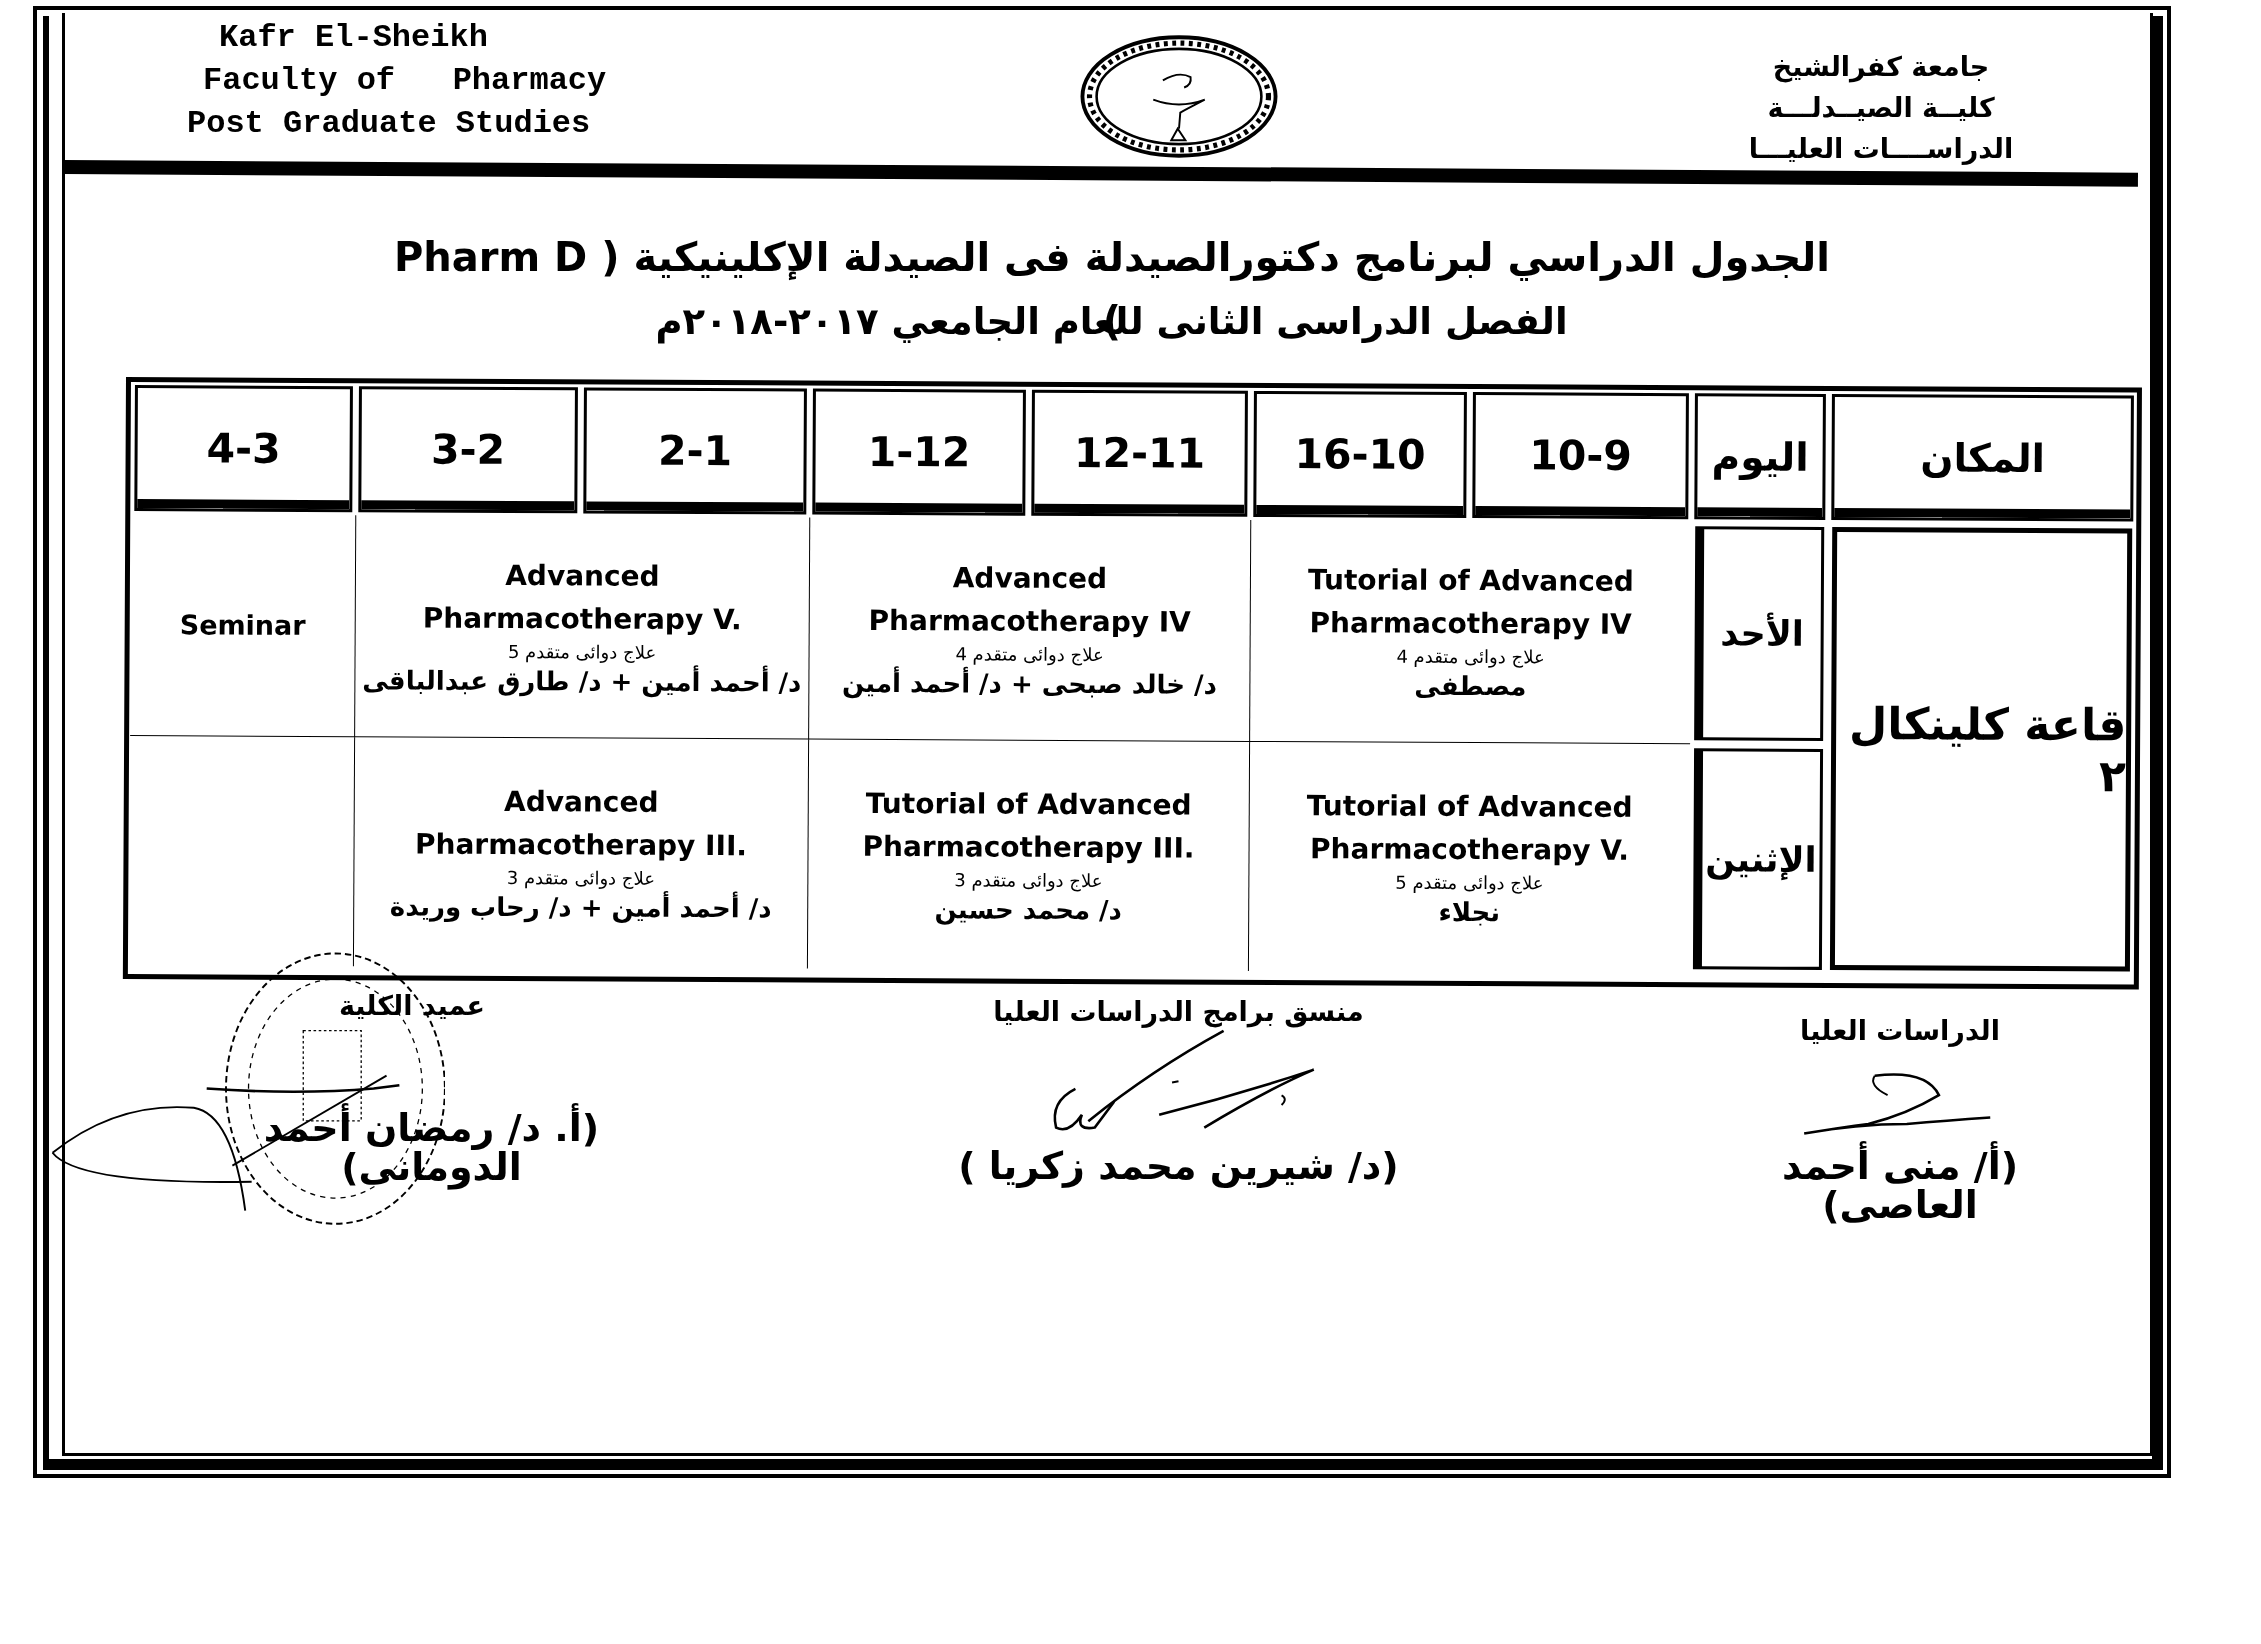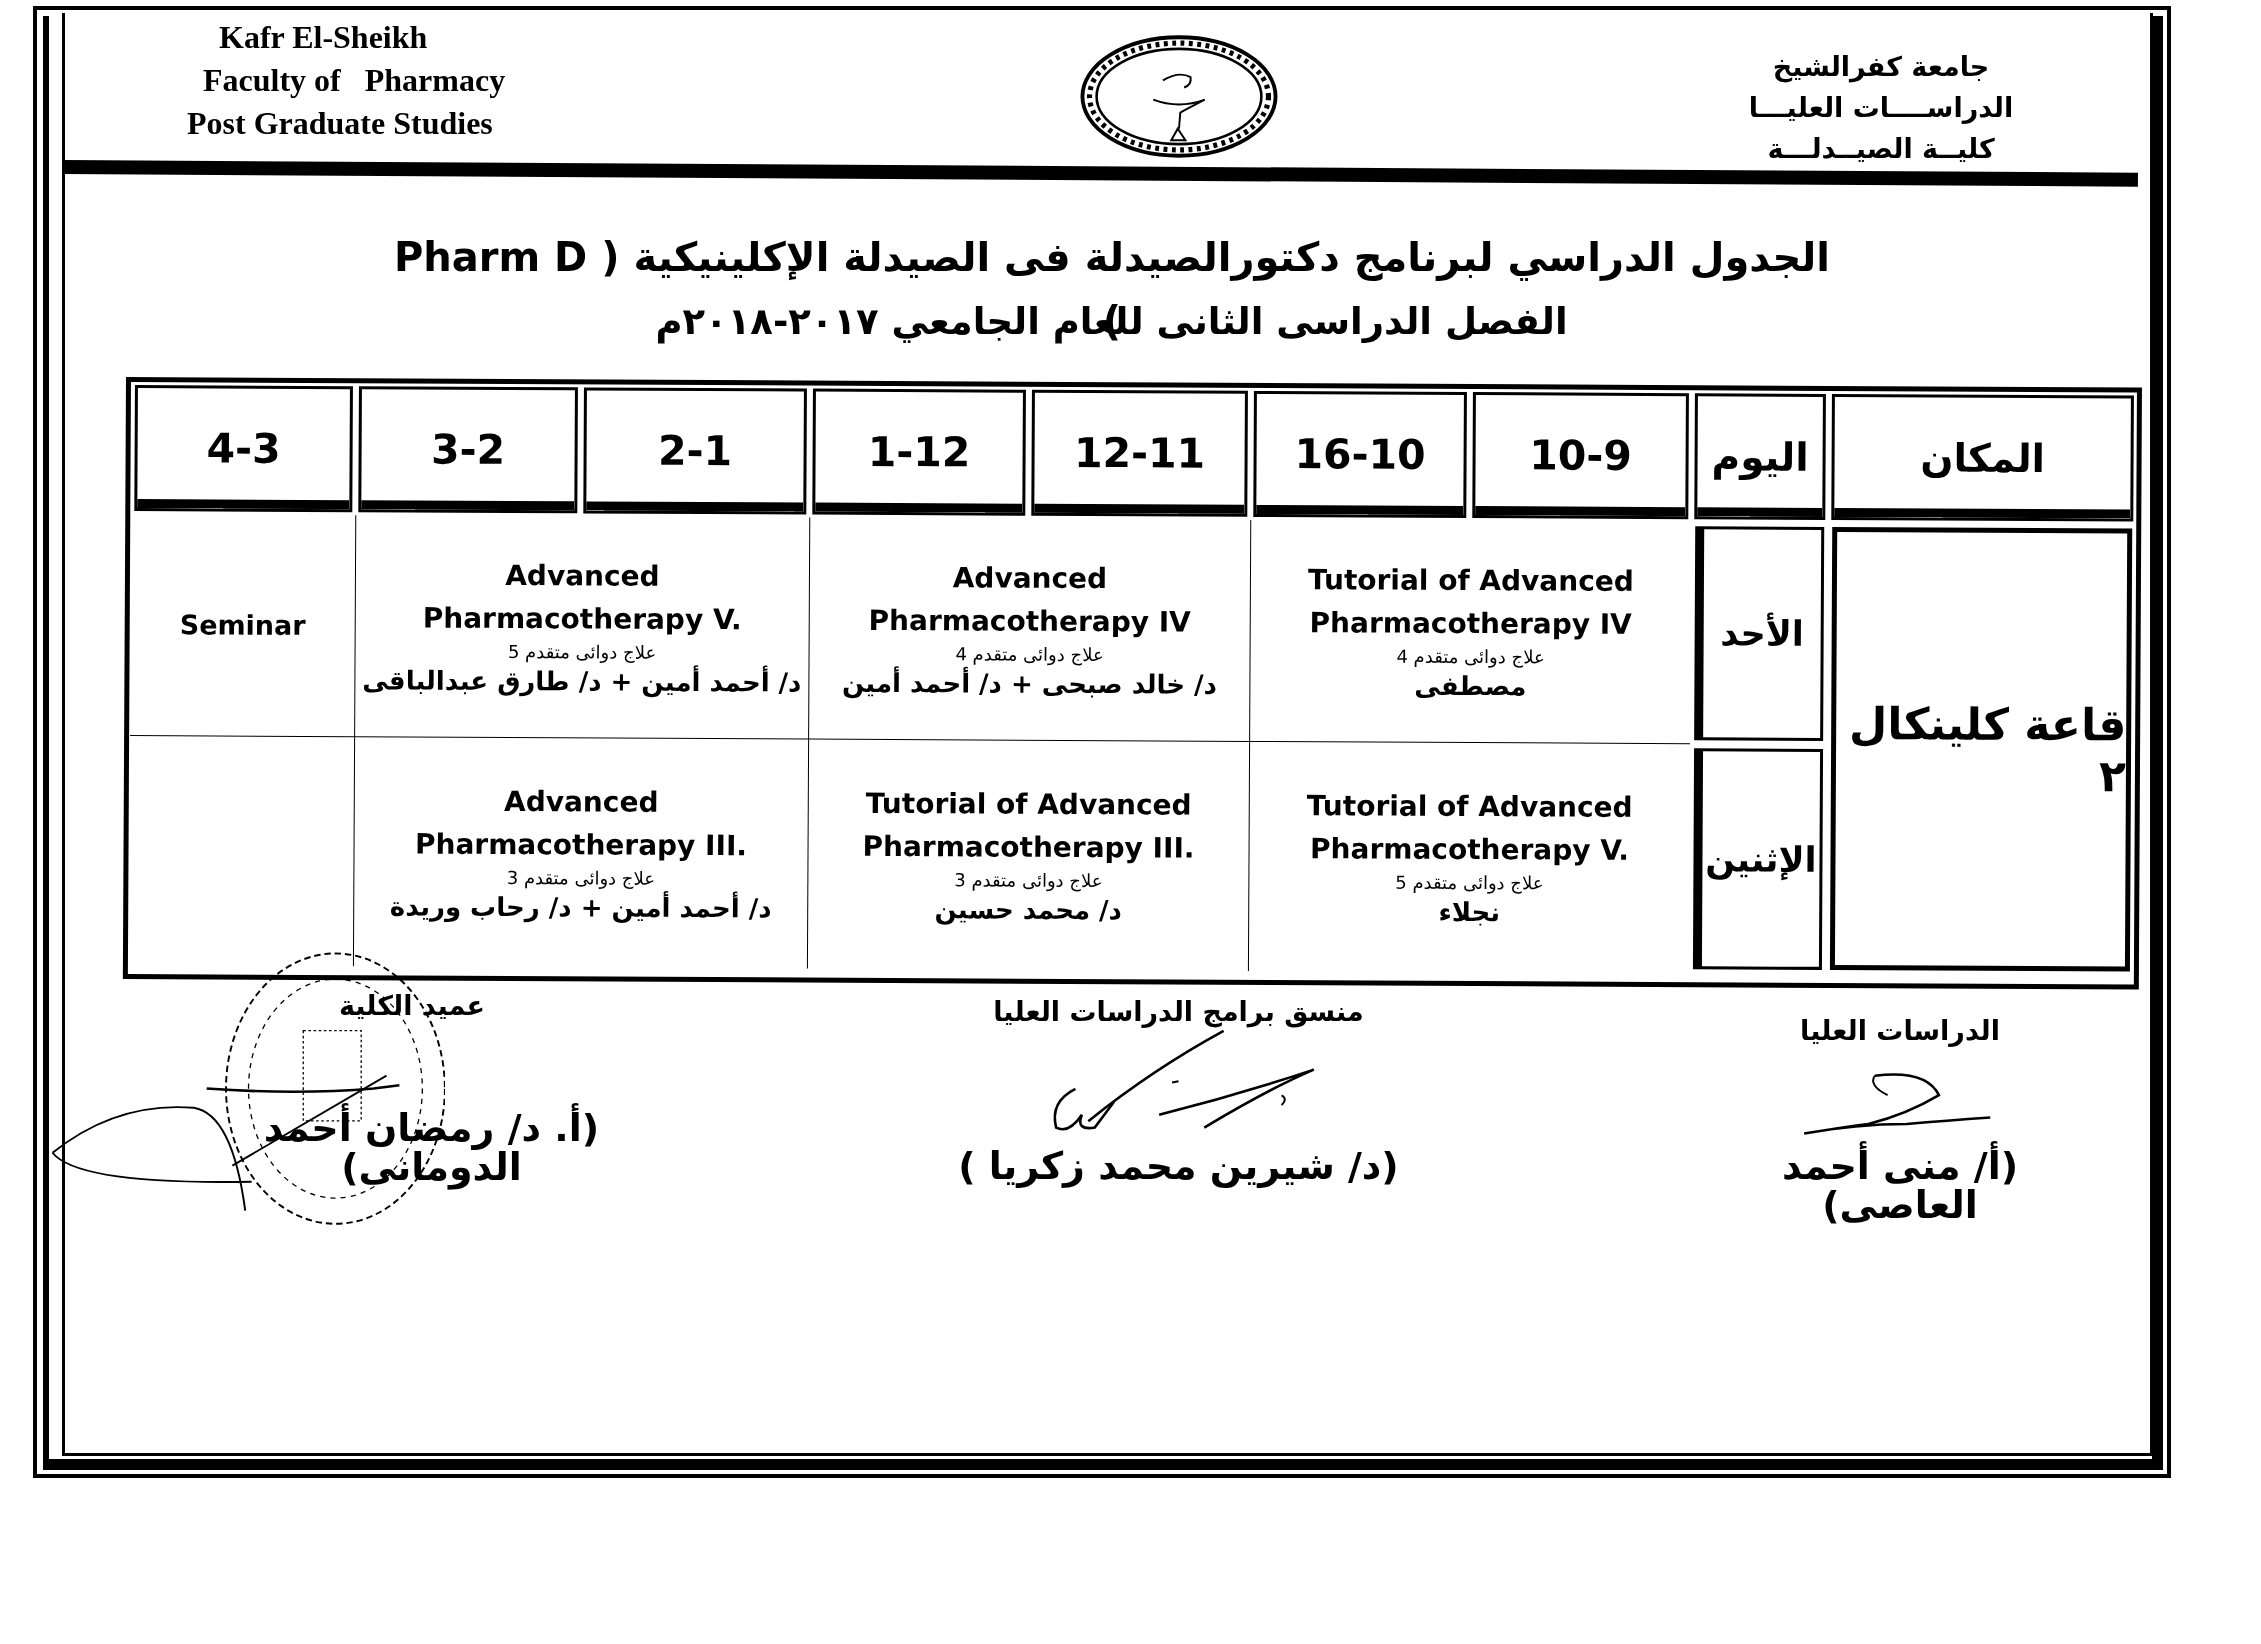--- a/index.html
+++ b/index.html
@@ -7,21 +7,21 @@
   .abs { position:absolute; }
 
   
   .frame-outer { left:33px; top:6.4px; width:2138px; height:1472px; border:4.5px solid #000; box-sizing:border-box; }
   .frame-mid { left:43px; top:15.5px; width:2120px; height:1454px; border:11.6px solid #000; border-left-width:6.4px; border-top-width:0; box-sizing:border-box; }
   .frame-inner { left:62px; top:13px; width:2091px; height:1443px; border-left:3.9px solid #000; border-right:3.9px solid #000; border-bottom:3.2px solid #000; box-sizing:border-box; }
 
   .header-rule { left:64px; top:160px; width:2074px; height:14px; background:#000; transform:rotate(0.35deg); transform-origin:left center; }
 
   .en-head { left:187px; top:16px; width:451px; font-family:"Liberation Serif", serif; font-weight:bold; font-size:32px; line-height:43px; }
-  .en-head div { white-space:pre; }
+  .en-head div { white-space:pre;font-family:Liberation Mono, monospace; }
   .en-head .l1 { padding-left:32px; }
   .en-head .l2 { padding-left:16px; }
 
   .ar-head { left:1662px; top:46px; width:438px; text-align:center; direction:rtl; font-family:"DejaVu Sans", sans-serif; font-weight:bold; font-size:27px; line-height:41px; }
 
   .logo { left:1076px; top:32px; width:206px; height:129px; }
 
   .title { left:387px; top:225px; width:1450px; text-align:center; direction:rtl; font-family:"DejaVu Sans", sans-serif; font-weight:bold; font-size:40px; line-height:64px; }
   .subtitle { left:580px; top:293px; width:1063px; text-align:center; direction:rtl; font-family:"DejaVu Sans", sans-serif; font-weight:bold; font-size:37px; line-height:58px; }
 
@@ -69,22 +69,22 @@
     <ellipse cx="160" cy="100" rx="128" ry="74" fill="none" stroke="#000" stroke-width="4"></ellipse>
     <ellipse cx="160" cy="100" rx="139" ry="83" fill="none" stroke="#000" stroke-width="8" stroke-dasharray="6 7"></ellipse>
     <path d="M135 75 Q160 60 178 70 Q180 82 168 86" fill="none" stroke="#000" stroke-width="3"></path>
     <path d="M120 105 Q160 120 200 105 Q175 118 162 125 L160 150" fill="none" stroke="#000" stroke-width="3"></path>
     <path d="M148 168 L158 150 L170 168 Z" fill="none" stroke="#000" stroke-width="3"></path>
   </svg>
 </div>
 
 <div class="abs ar-head">
   <div>جامعة كفرالشيخ</div>
+  <div>كليــة الصيــدلـــة</div>
   <div>الدراســــات العليـــا</div>
-  <div>كليــة الصيــدلـــة</div>
 </div>
 
 <div class="abs header-rule"></div>
 
 <div class="abs title">الجدول الدراسي لبرنامج دكتورالصيدلة فى الصيدلة الإكلينيكية ( Pharm D )</div>
 <div class="abs subtitle">الفصل الدراسى الثانى للعام الجامعي ٢٠١٧-٢٠١٨م</div>
 
 <div class="abs table-wrap">
   <div class="tbl">
 

